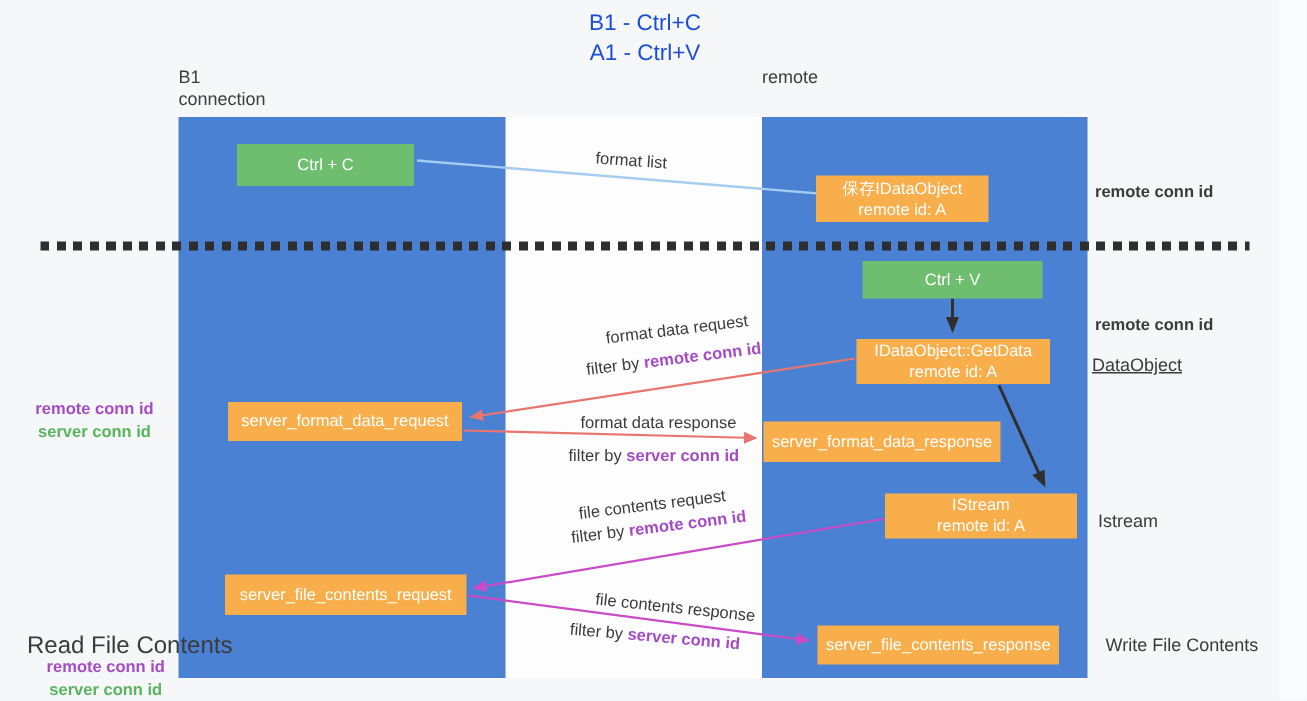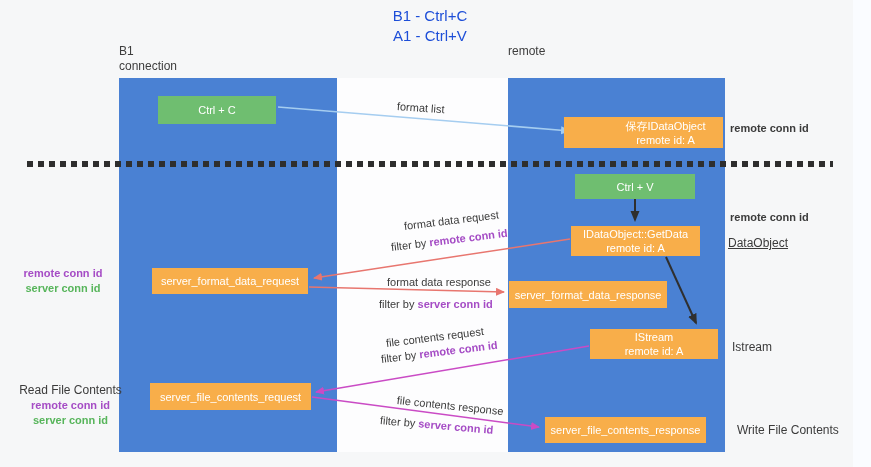--- a/index.html
+++ b/index.html
@@ -75,21 +75,21 @@
     <line x1="309" y1="287" x2="504" y2="292" stroke="#e8766f" stroke-width="1.5" marker-end="url(#ah-salmon)"></line>
     <line x1="666" y1="257" x2="696" y2="323" stroke="#2f2f2f" stroke-width="2" marker-end="url(#ah-black)"></line>
     <line x1="589" y1="346" x2="316" y2="392" stroke="#ca4bc5" stroke-width="1.5" marker-end="url(#ah-magenta)"></line>
     <line x1="312" y1="397" x2="539" y2="427" stroke="#ca4bc5" stroke-width="1.5" marker-end="url(#ah-magenta)"></line>
   </svg>
 
   <div class="node green" style="left:158px;top:96px;width:118px;height:28px;">
     <span>Ctrl + C</span>
   </div>
 
-  <div class="node orange" style="left:564px;top:117px;width:115px;height:31px;padding-left:44px;">
+  <div class="node orange" style="left:544px;top:117px;width:115px;height:31px;">
     <span>保存IDataObject</span>
     <span>remote id: A</span>
   </div>
 
   <div class="node green" style="left:575px;top:174px;width:120px;height:25px;">
     <span>Ctrl + V</span>
   </div>
 
   <div class="node orange" style="left:571px;top:226px;width:129px;height:30px;">
     <span>IDataObject::GetData</span>
@@ -121,21 +121,21 @@
   <div class="sidelabel purple" style="left:730px;top:211px;font-size:11px;">remote conn id</div>
   <div class="sidelabel" style="left:728px;top:236px;text-decoration:underline;">DataObject</div>
   <div class="sidelabel" style="left:732px;top:340px;">Istream</div>
   <div class="sidelabel" style="left:737px;top:423px;">Write File Contents</div>
 
   <div class="sideblock" style="left:13px;top:266px;width:100px;">
     <div class="purple">remote conn id</div>
     <div class="greentx">server conn id</div>
   </div>
   <div class="sideblock" style="left:18px;top:383px;width:105px;">
-    <div style="color:#3b3b3b;font-size:12px;">Read File Contents</div>
+    <div style="color:#3b3b3b;font-size:16px;margin-top:40px;">Read File Contents</div>
     <div class="purple">remote conn id</div>
     <div class="greentx">server conn id</div>
   </div>
 
   <div class="flabel" style="left:397px;top:100px;transform:rotate(4deg);">format list</div>
 
   <div class="flabel" style="left:404px;top:220px;transform:rotate(-7deg);">format data request</div>
   <div class="flabel" style="left:391px;top:241px;transform:rotate(-7deg);"><span>filter by </span><span class="purple">remote conn id</span></div>
 
   <div class="flabel" style="left:387px;top:276px;">format data response</div>

